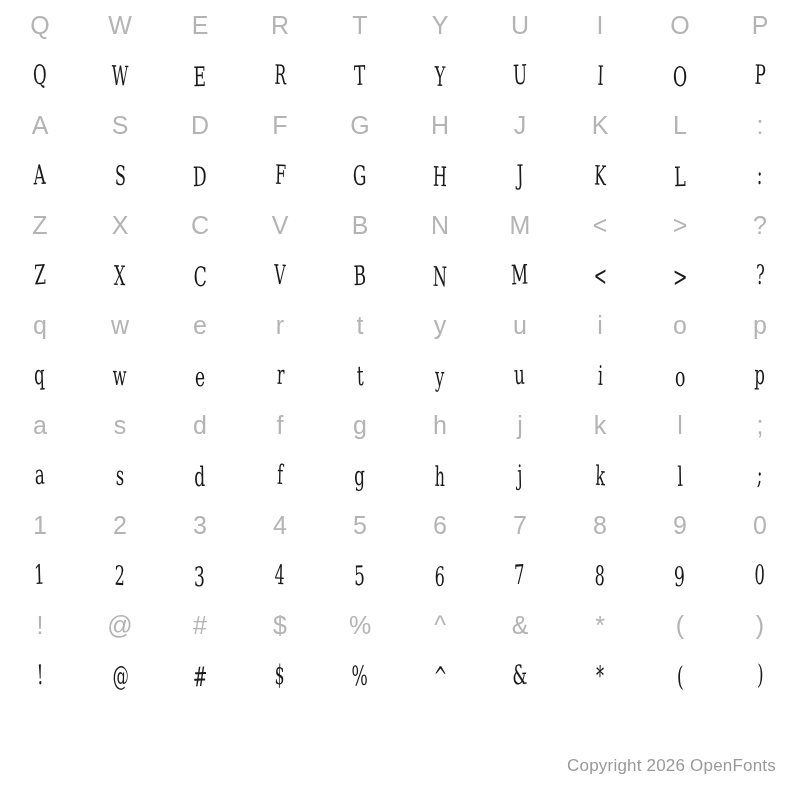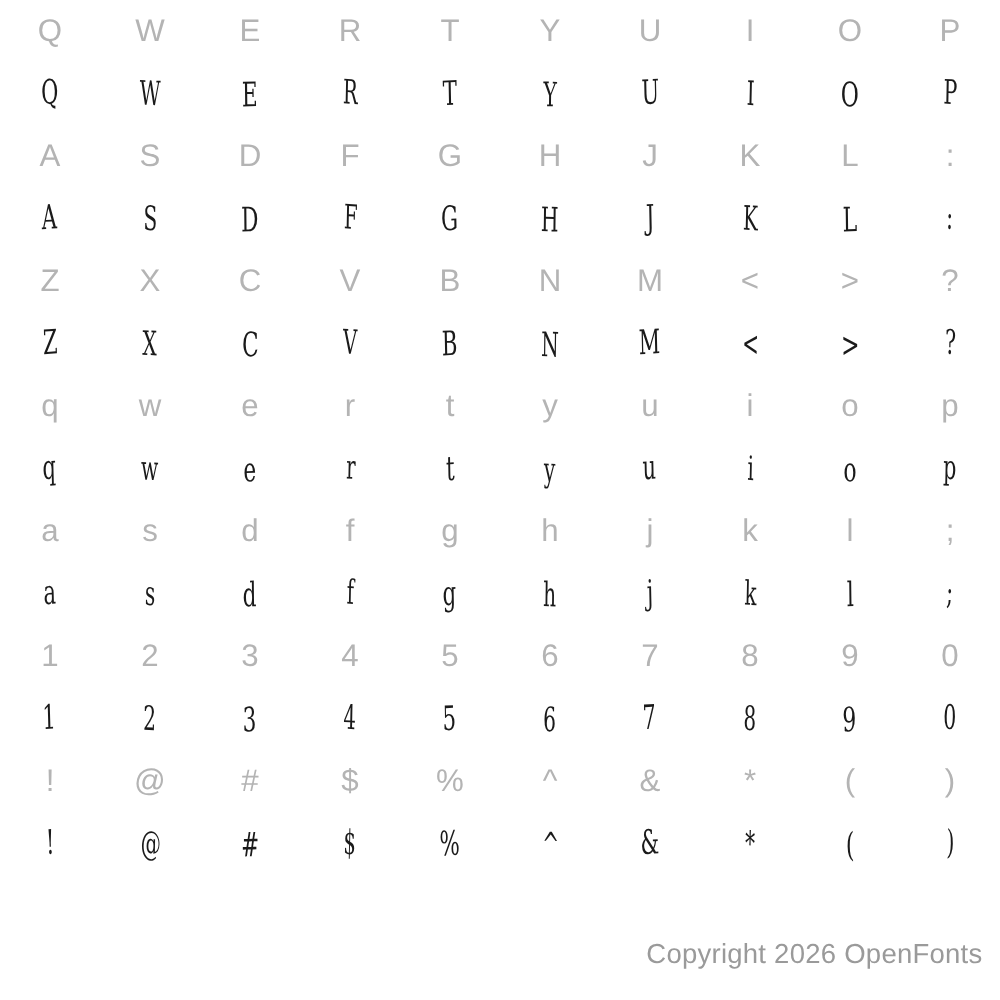--- a/index.html
+++ b/index.html
@@ -32,25 +32,25 @@
   .cell {
     display: flex;
     align-items: center;
     justify-content: center;
     line-height: 1;
     user-select: none;
   }
 
   .footer {
     position: absolute;
-    right: 14px;
+    right: 24px;
     bottom: 24px;
     color: #9a9a9a;
     font-family: "Liberation Sans", sans-serif;
-    font-size: 22px;
+    font-size: 17px;
     letter-spacing: .2px;
     margin-left: 14px;
   }
 </style>
 </head>
 <body>
 
 <div class="sheet">
 
   <div class="grid">

